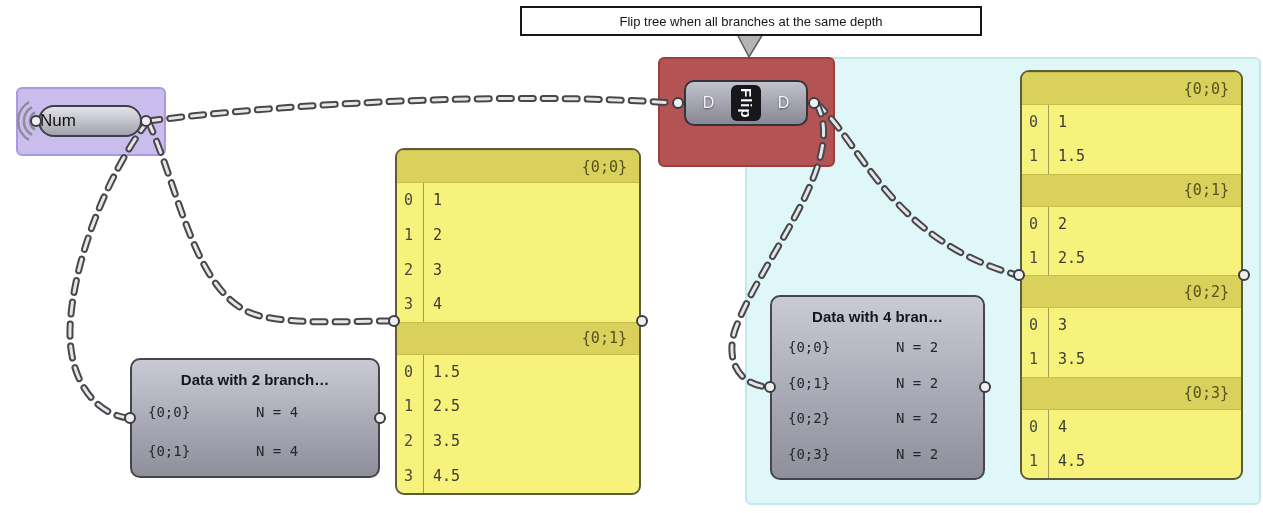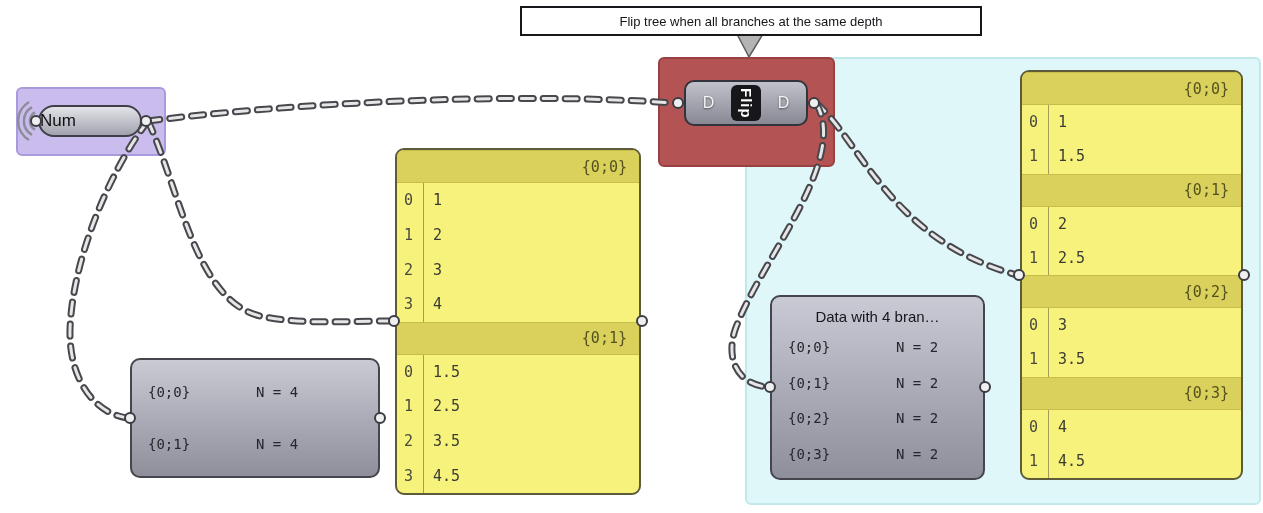--- a/index.html
+++ b/index.html
@@ -82,21 +82,21 @@
   .viewer {
     position: absolute; z-index: 3;
     background: linear-gradient(180deg, #cacad5 0%, #a9a9b5 55%, #8f8f9b 100%);
     border: 2px solid #45454d; border-radius: 10px;
     display: flex; flex-direction: column; padding: 6px 0;
   }
   .viewer-left  { left: 130px; top: 358px; width: 250px; height: 120px; }
   .viewer-right { left: 770px; top: 295px; width: 215px; height: 185px; }
   .viewer-title {
     flex: 0 0 26px; display: flex; align-items: center; justify-content: center;
-    font-size: 15px; color: #15151a;
+    font-size: 15px; color: #15151a; font-weight: bold;
   }
   .viewer-row {
     flex: 1; display: flex; align-items: center; padding-left: 16px;
     font-family: "DejaVu Sans Mono", monospace; font-size: 14px; color: #26262c;
   }
   .viewer-path { width: 108px; }
 </style>
 </head>
 <body>
 
@@ -213,20 +213,21 @@
       <span class="panel-index">0</span>
       <span class="panel-value">4</span>
     </div>
     <div class="panel-row">
       <span class="panel-index">1</span>
       <span class="panel-value">4.5</span>
     </div>
   </div>
 
   <div class="viewer viewer-left">
+    <div class="viewer-title">Data with 2 branch…</div>
     <div class="viewer-row">
       <span class="viewer-path">{0;0}</span>
       <span class="viewer-count">N = 4</span>
     </div>
     <div class="viewer-row">
       <span class="viewer-path">{0;1}</span>
       <span class="viewer-count">N = 4</span>
     </div>
   </div>
 

